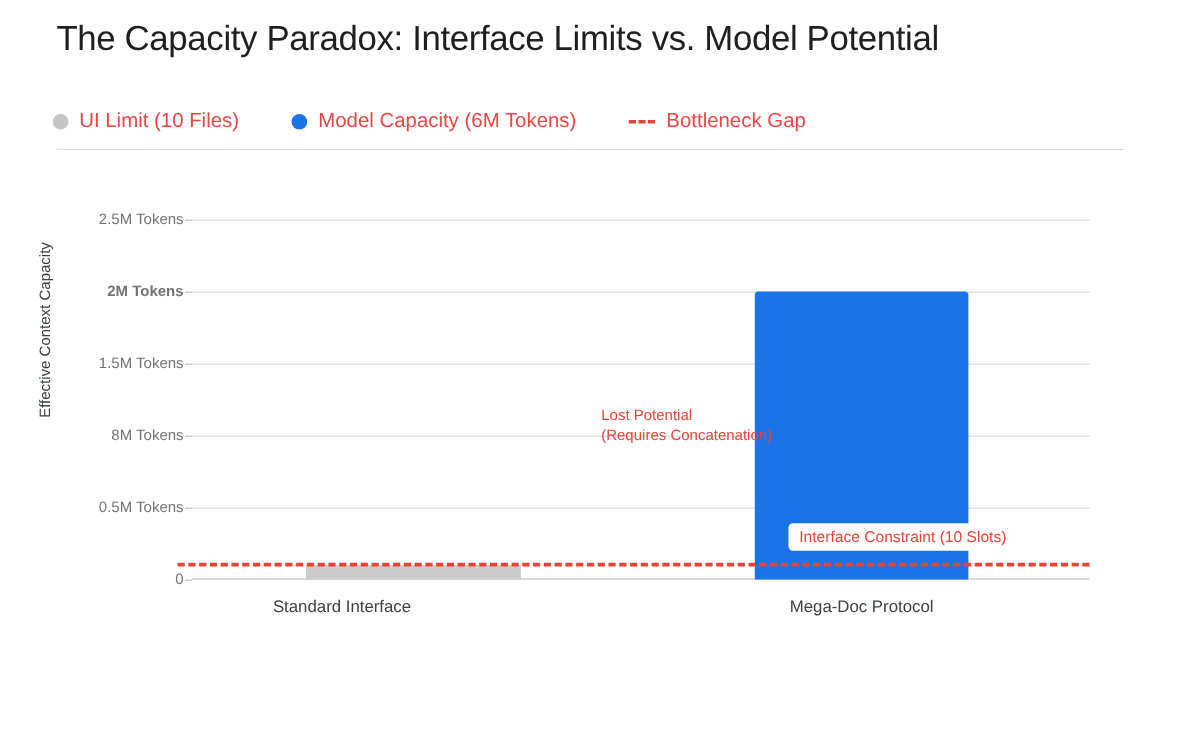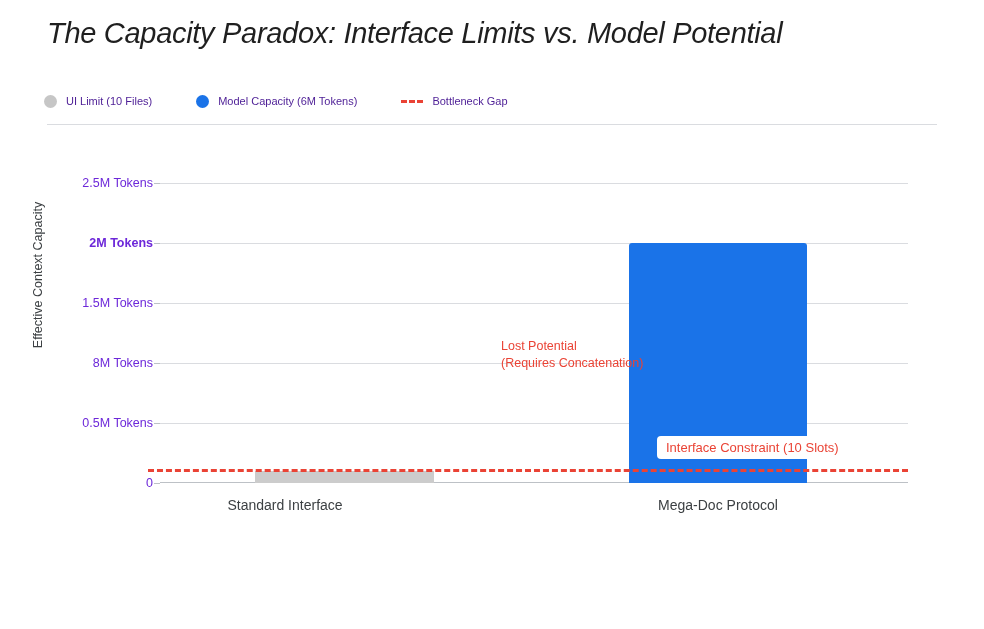--- a/index.html
+++ b/index.html
@@ -24,21 +24,20 @@
   
   .chart-title {
     position: absolute;
     left: 47px;
     top: 17px;
     font-size: 29px;
     font-weight: 400;
     letter-spacing: -0.3px;
     color: #1f1f1f;
     white-space: nowrap;
-    font-style: italic;
   }
 
   
   .legend {
     position: absolute;
     left: 44px;
     top: 90px;
     display: flex;
     align-items: center;
     height: 22px;
@@ -57,22 +56,22 @@
     flex: none;
   }
   .legend-swatch-dash {
     width: 22px;
     height: 0;
     margin-right: 9px;
     flex: none;
     border-top: 3px dashed #ea4335;
   }
   .legend-label {
-    font-size: 11px;
-    color: #4c1d95;
+    font-size: 17px;
+    color: #ef4444;
   }
 
   .legend-divider {
     position: absolute;
     left: 47px;
     top: 124px;
     width: 890px;
     height: 1px;
     background: #dadce0;
   }
@@ -122,21 +121,21 @@
     height: 1px;
     background: #bdc1c6;
   }
 
   .tick-label {
     position: absolute;
     right: 100%;
     margin-right: 7px;
     transform: translateY(-50%);
     font-size: 12.5px;
-    color: #6d28d9;
+    color: #737373;
     white-space: nowrap;
   }
   .tick-mark {
     position: absolute;
     right: 100%;
     width: 6px;
     height: 1px;
     background: #bdc1c6;
   }
 

